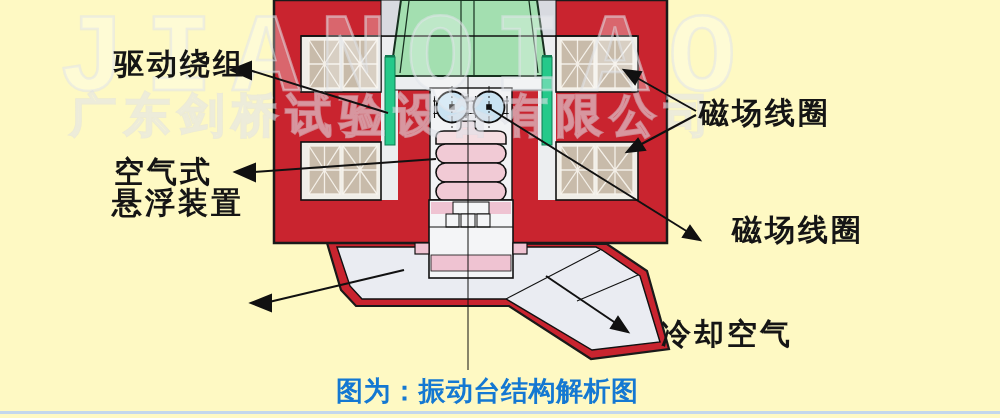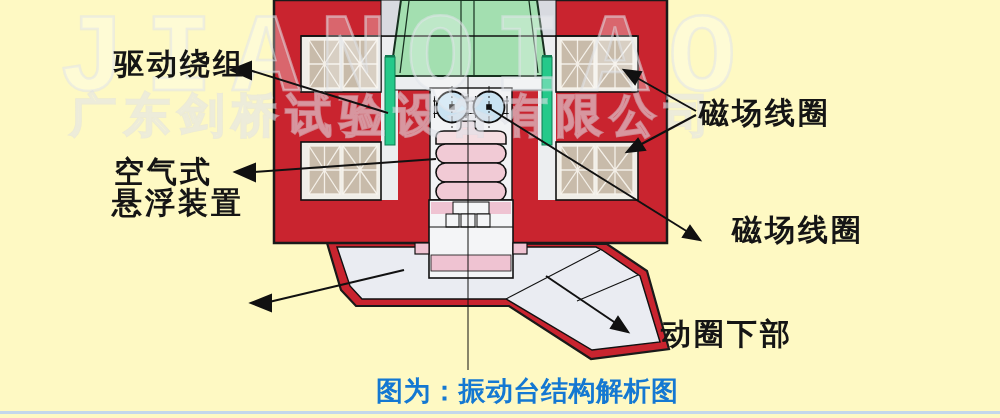--- a/index.html
+++ b/index.html
@@ -7,21 +7,21 @@
     position:relative;width:1000px;height:418px;overflow:hidden;background:#fef9c3;
     font-family:Liberation Mono, monospace;
   }
   .stage svg{position:absolute;left:0;top:0;}
   .lbl{
     position:absolute;color:#151515;font-size:30px;font-weight:bold;
     letter-spacing:3px;white-space:nowrap;line-height:1.1;
   }
   .caption{
     position:absolute;left:336px;top:373px;color:#1478d2;font-size:27px;
-    font-weight:bold;letter-spacing:0.5px;white-space:nowrap;margin-left:40px;
+    font-weight:bold;letter-spacing:0.5px;white-space:nowrap;
   }
   .bottom-rule{
     position:absolute;left:0;top:411px;width:1000px;height:3px;background:#c3d7ec;
   }
 </style>
 </head>
 <body>
 
 <div class="stage">
 
@@ -168,17 +168,17 @@
       <polygon points="251,303 271,295 271,311"></polygon>
     </g>
   </g>
 </svg>
 
   <div class="lbl" style="left:114px;top:50px">驱动绕组</div>
   <div class="lbl" style="left:114px;top:158px">空气式</div>
   <div class="lbl" style="left:112px;top:189px">悬浮装置</div>
   <div class="lbl" style="left:699px;top:99px">磁场线圈</div>
   <div class="lbl" style="left:732px;top:216px">磁场线圈</div>
-  <div class="lbl" style="left:661px;top:320px">动圈下部</div>
+  <div class="lbl" style="left:661px;top:320px">冷却空气</div>
 
   <div class="caption">图为：振动台结构解析图</div>
   <div class="bottom-rule"></div>
 </div>
 
 </body></html>

